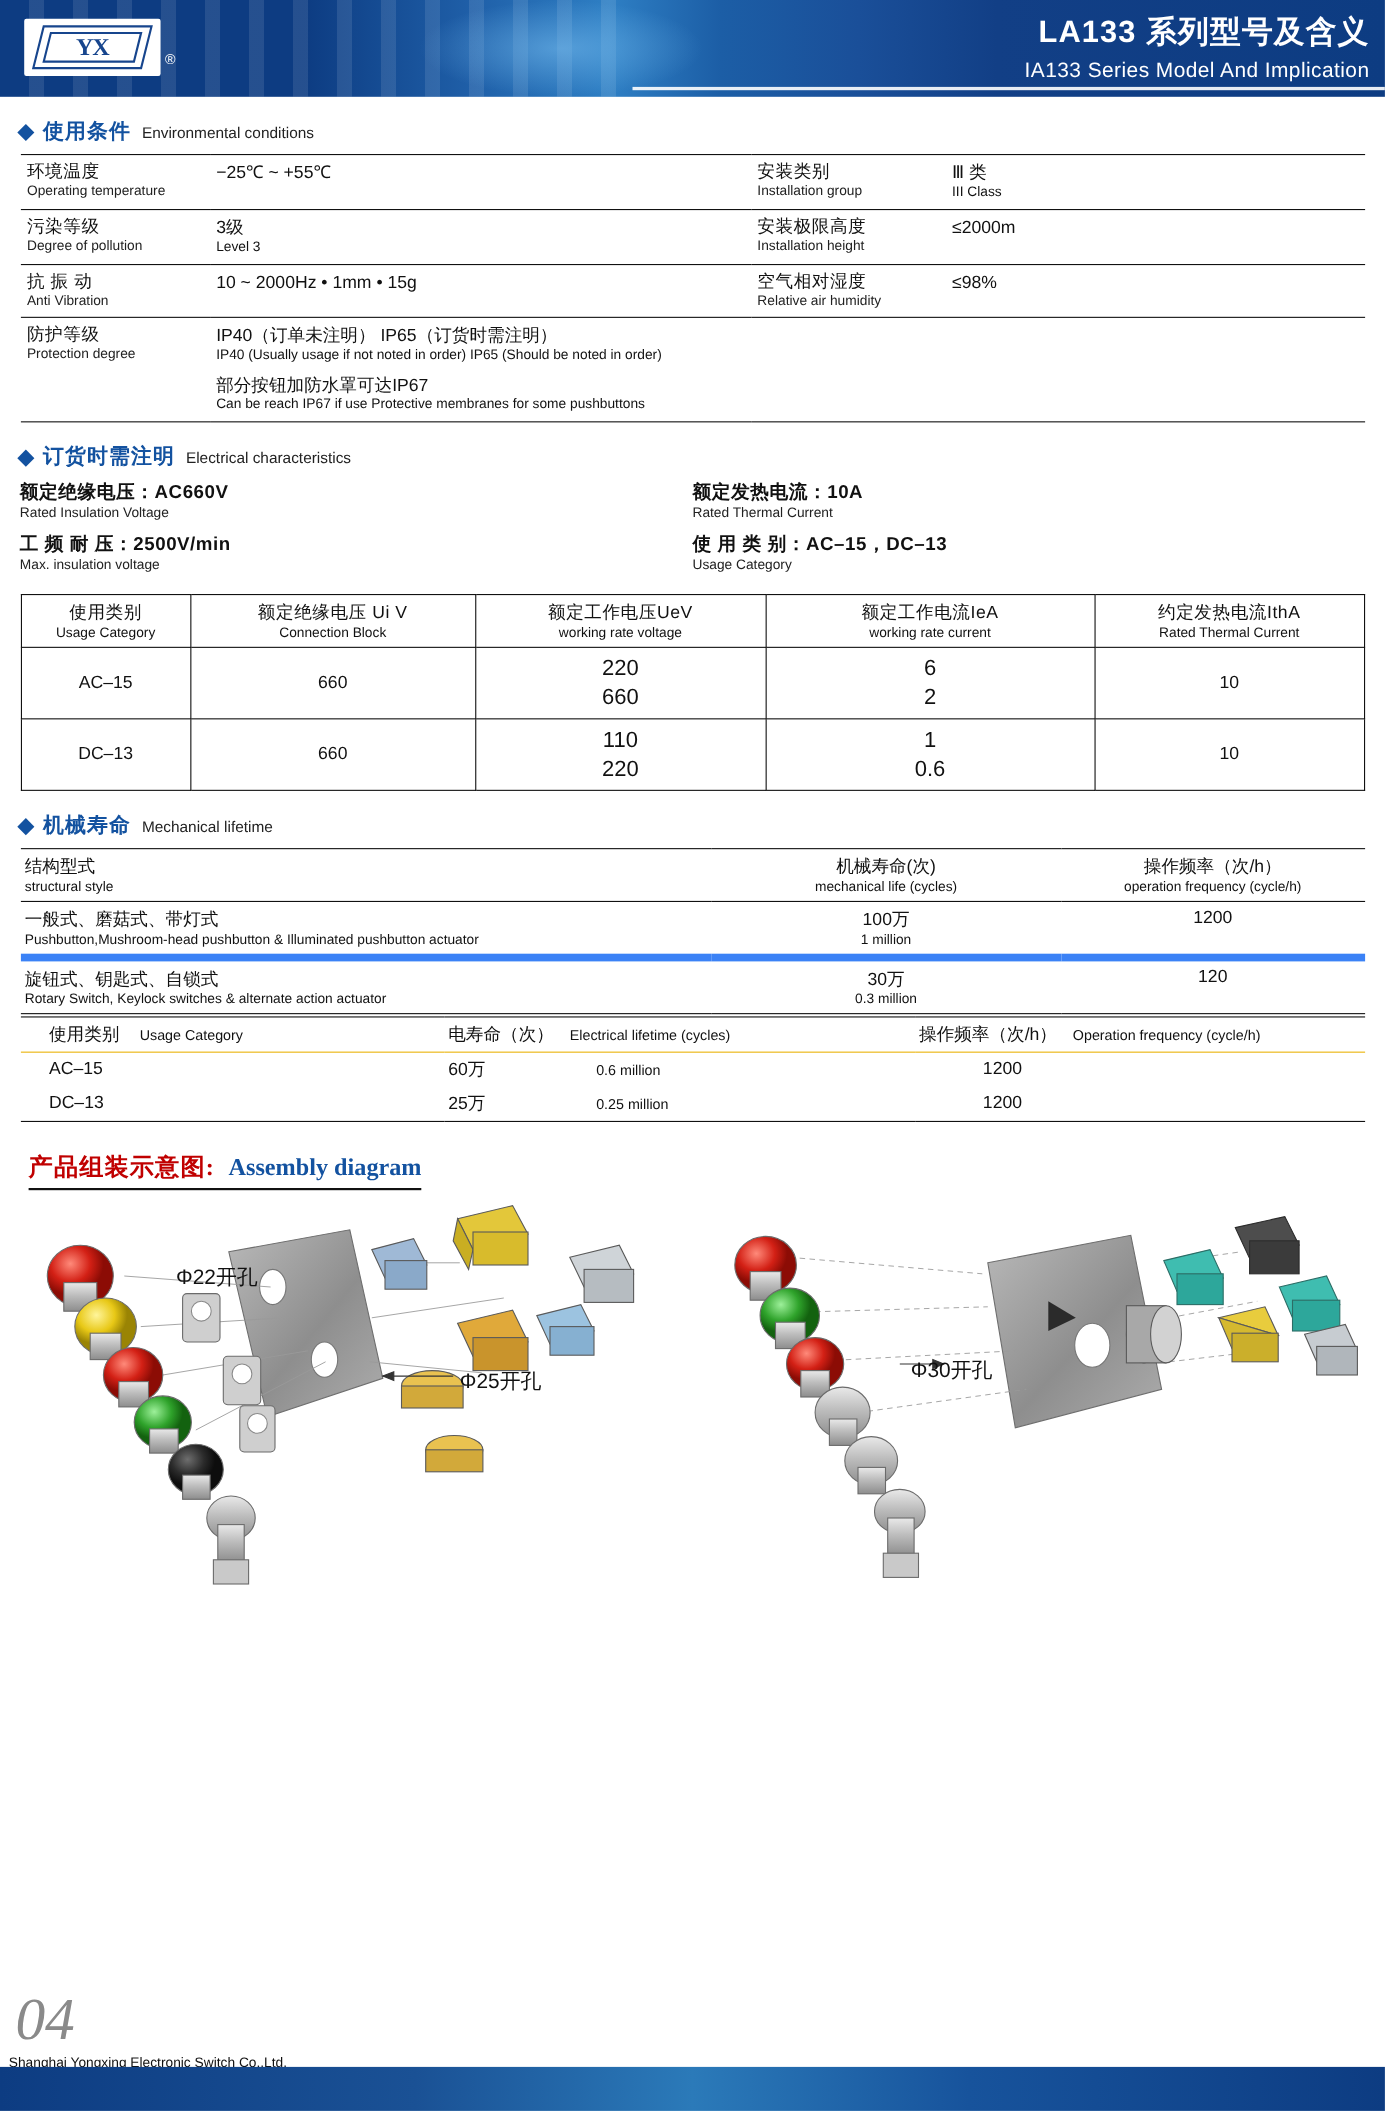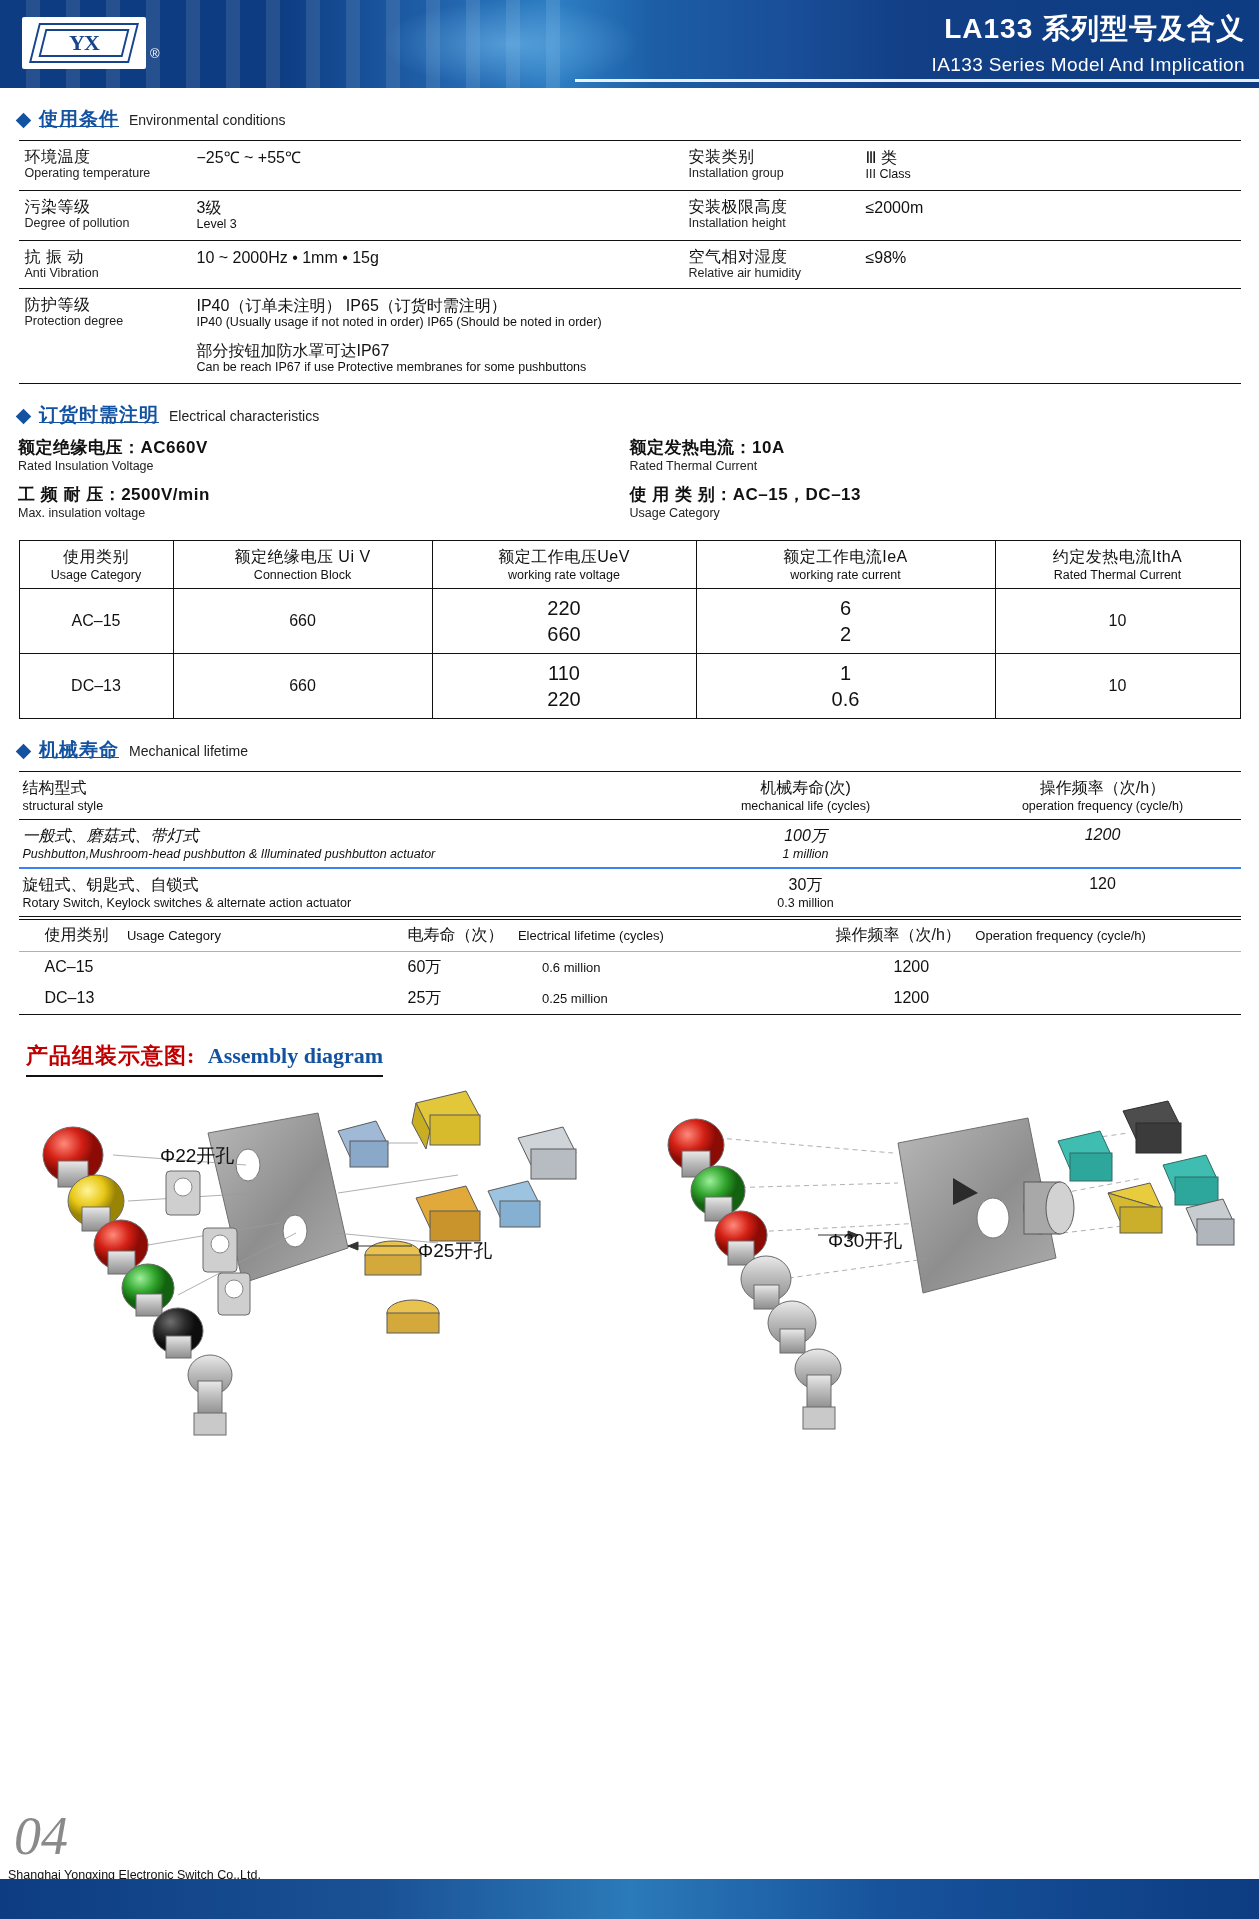--- a/index.html
+++ b/index.html
@@ -72,21 +72,21 @@
 
   
   .content{padding:0 18px;}
   .sec-head{
     display:flex;align-items:baseline;gap:10px;margin:18px 0 8px 0;
   }
   .diamond{
     width:11px;height:11px;background:#1352a0;transform:rotate(45deg);
     display:inline-block;position:relative;top:1px;flex:none;
   }
-  .sec-cn{color:#1352a0;font-size:19px;font-weight:bold;letter-spacing:1px;text-decoration:underline;}
+  .sec-cn{color:#1352a0;font-size:19px;font-weight:bold;letter-spacing:1px;}
   .sec-en{color:#222;font-size:14px;}
 
   
   table{border-collapse:collapse;width:100%;}
   .env{
     width:1222px;margin:0 auto;border-top:1px solid #111;border-bottom:1px solid #111;
   }
   .env td{
     border-bottom:1px solid #111;padding:7px 6px;vertical-align:top;
   }
@@ -115,21 +115,21 @@
   .spec th{font-weight:normal;}
   .th-cn{font-size:16px;letter-spacing:.5px;}
   .th-en{font-size:12.5px;}
   .spec td{font-size:16px;line-height:1.25;}
   .spec .stack{font-size:20px;line-height:1.3;}
 
   
   .mech{width:1222px;margin:2px auto 0 auto;border-top:1px solid #111;border-bottom:1px solid #111;}
   .mech td{padding:6px 4px;vertical-align:top;}
   .mech .hd{border-bottom:1px solid #111;}
-  .mech .rowline{border-bottom:2px solid #3b82f6;font-style:italic;}
+  .mech .rowline{border-bottom:7px solid #3b82f6;}
   .mech .m-cn{font-size:16px;}
   .mech .m-en{font-size:12.5px;}
   .center{text-align:center;}
 
   
   .el{width:1222px;margin:2px auto 0 auto;border-top:1px solid #111;border-bottom:1px solid #111;}
   .el td{padding:5px 4px;font-size:16px;}
   .el .hdr{border-bottom:1px solid #eab308;}
   .el .en-inline{font-size:13px;}
 

